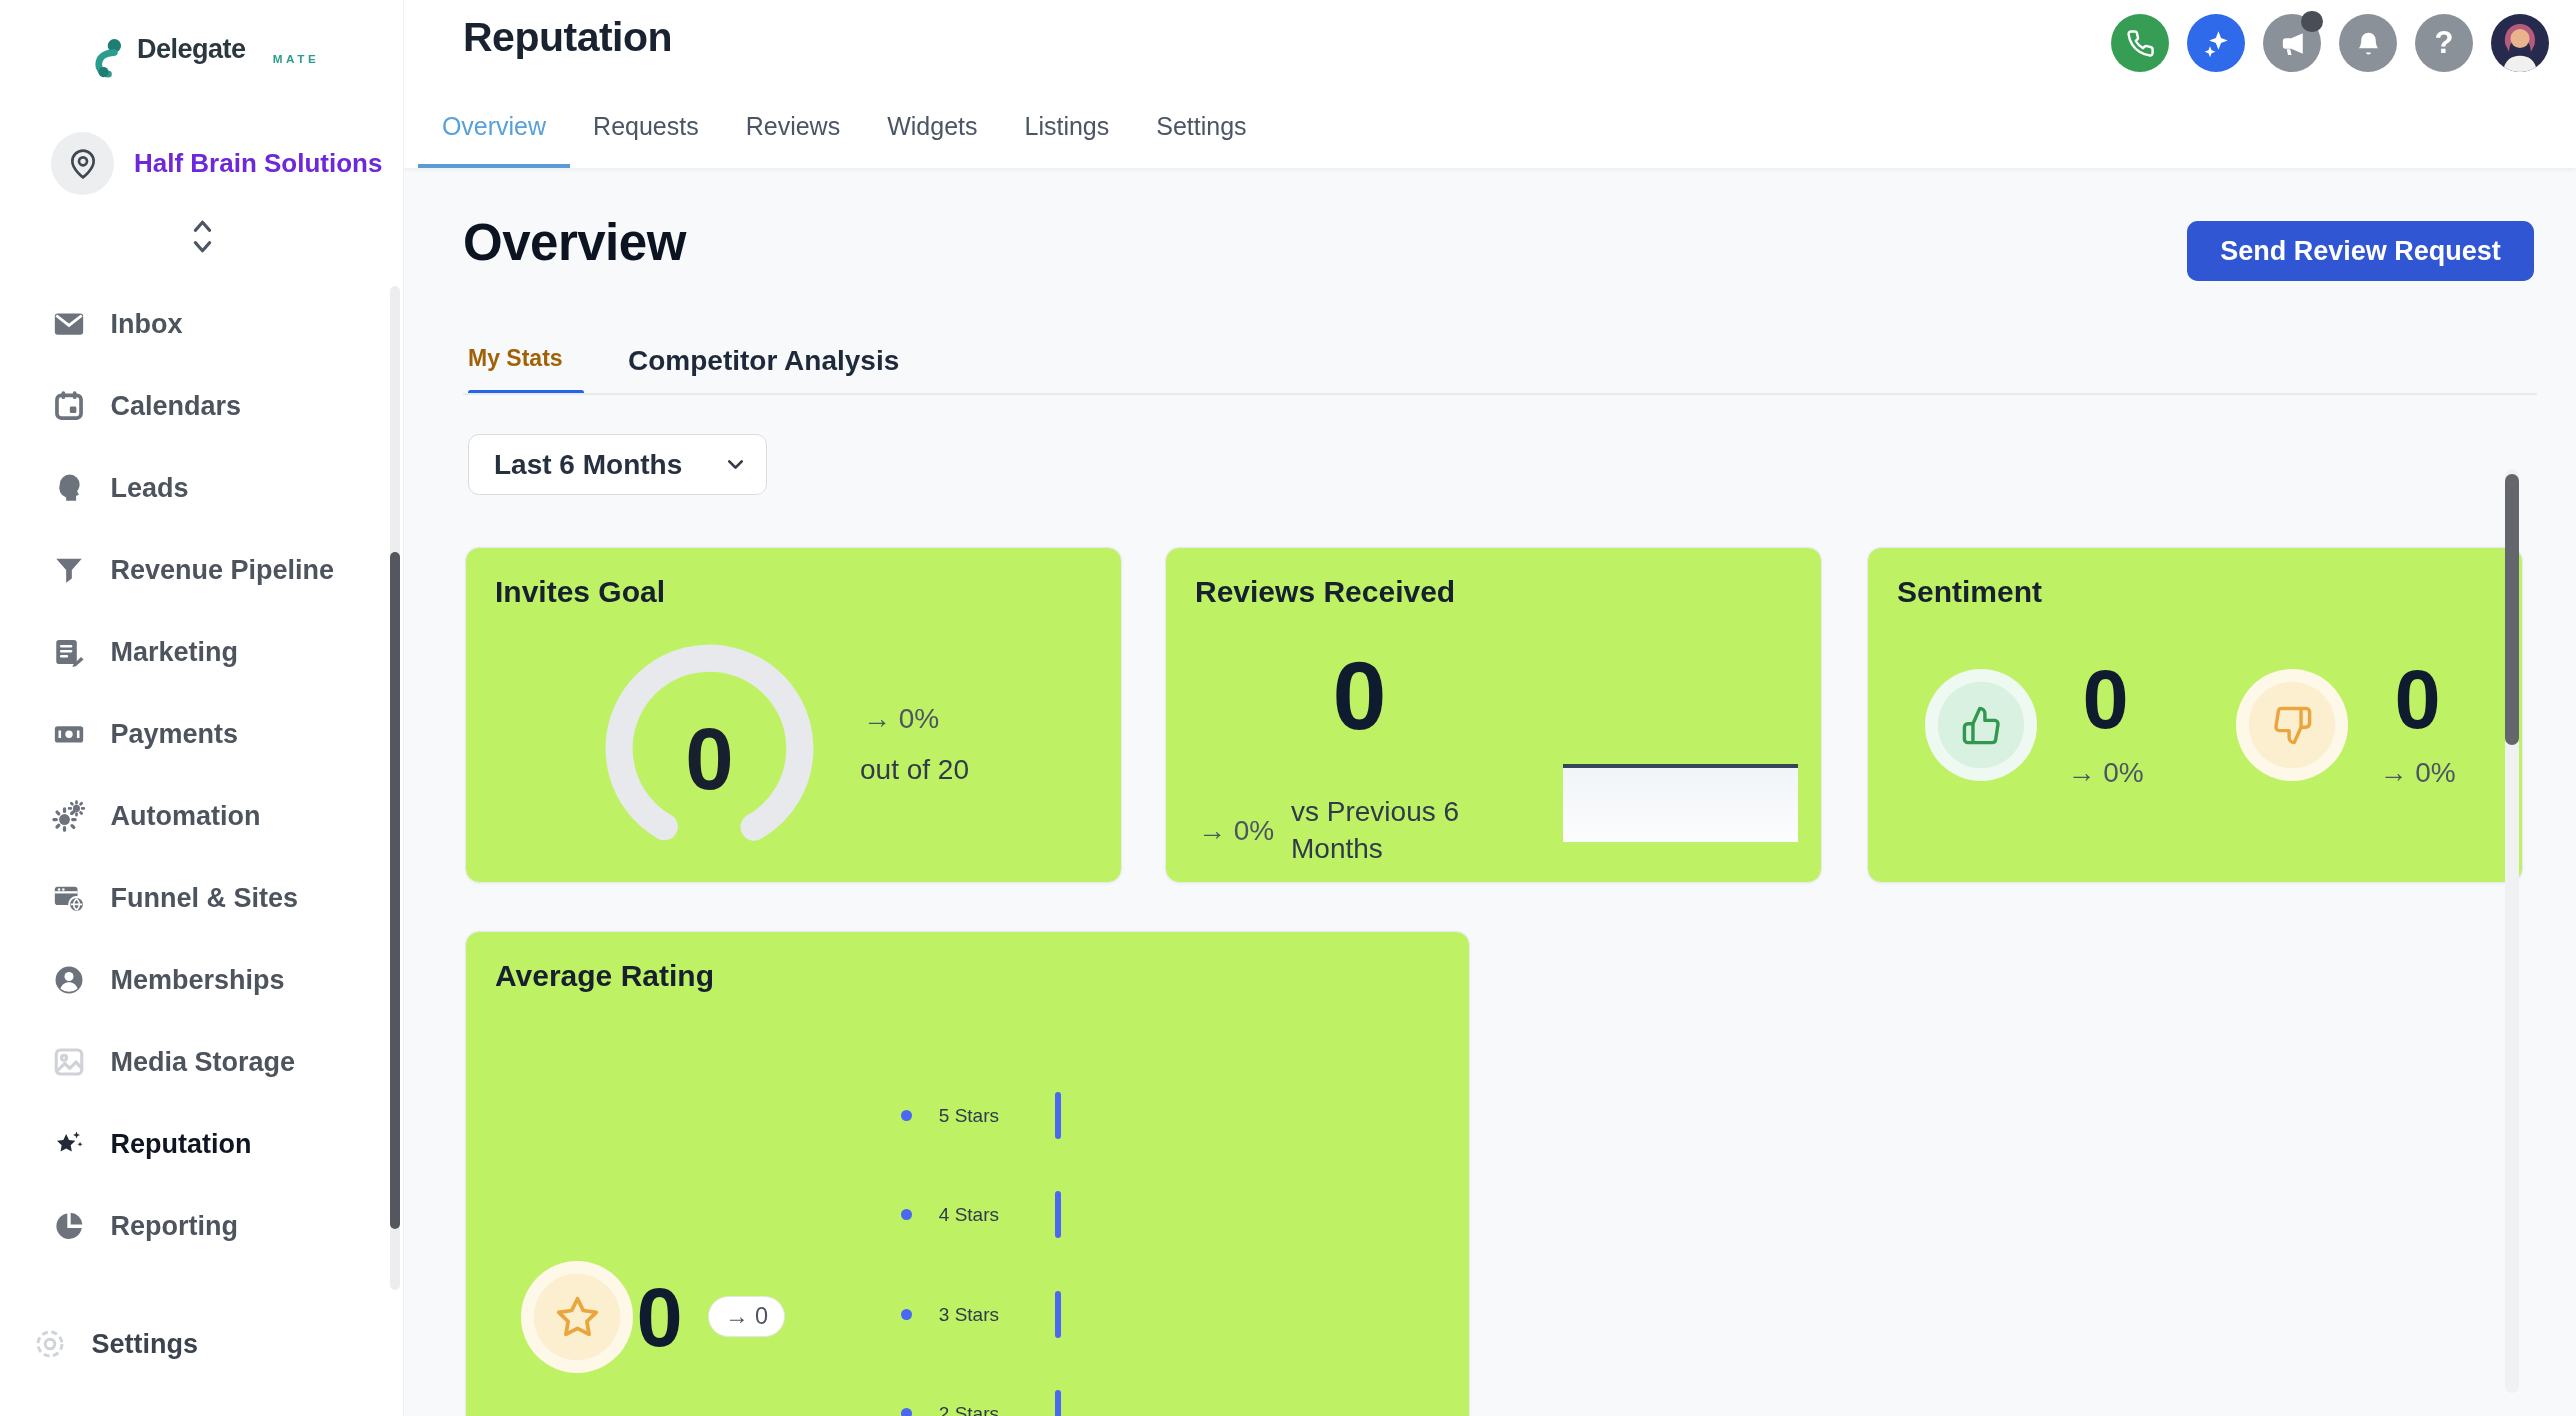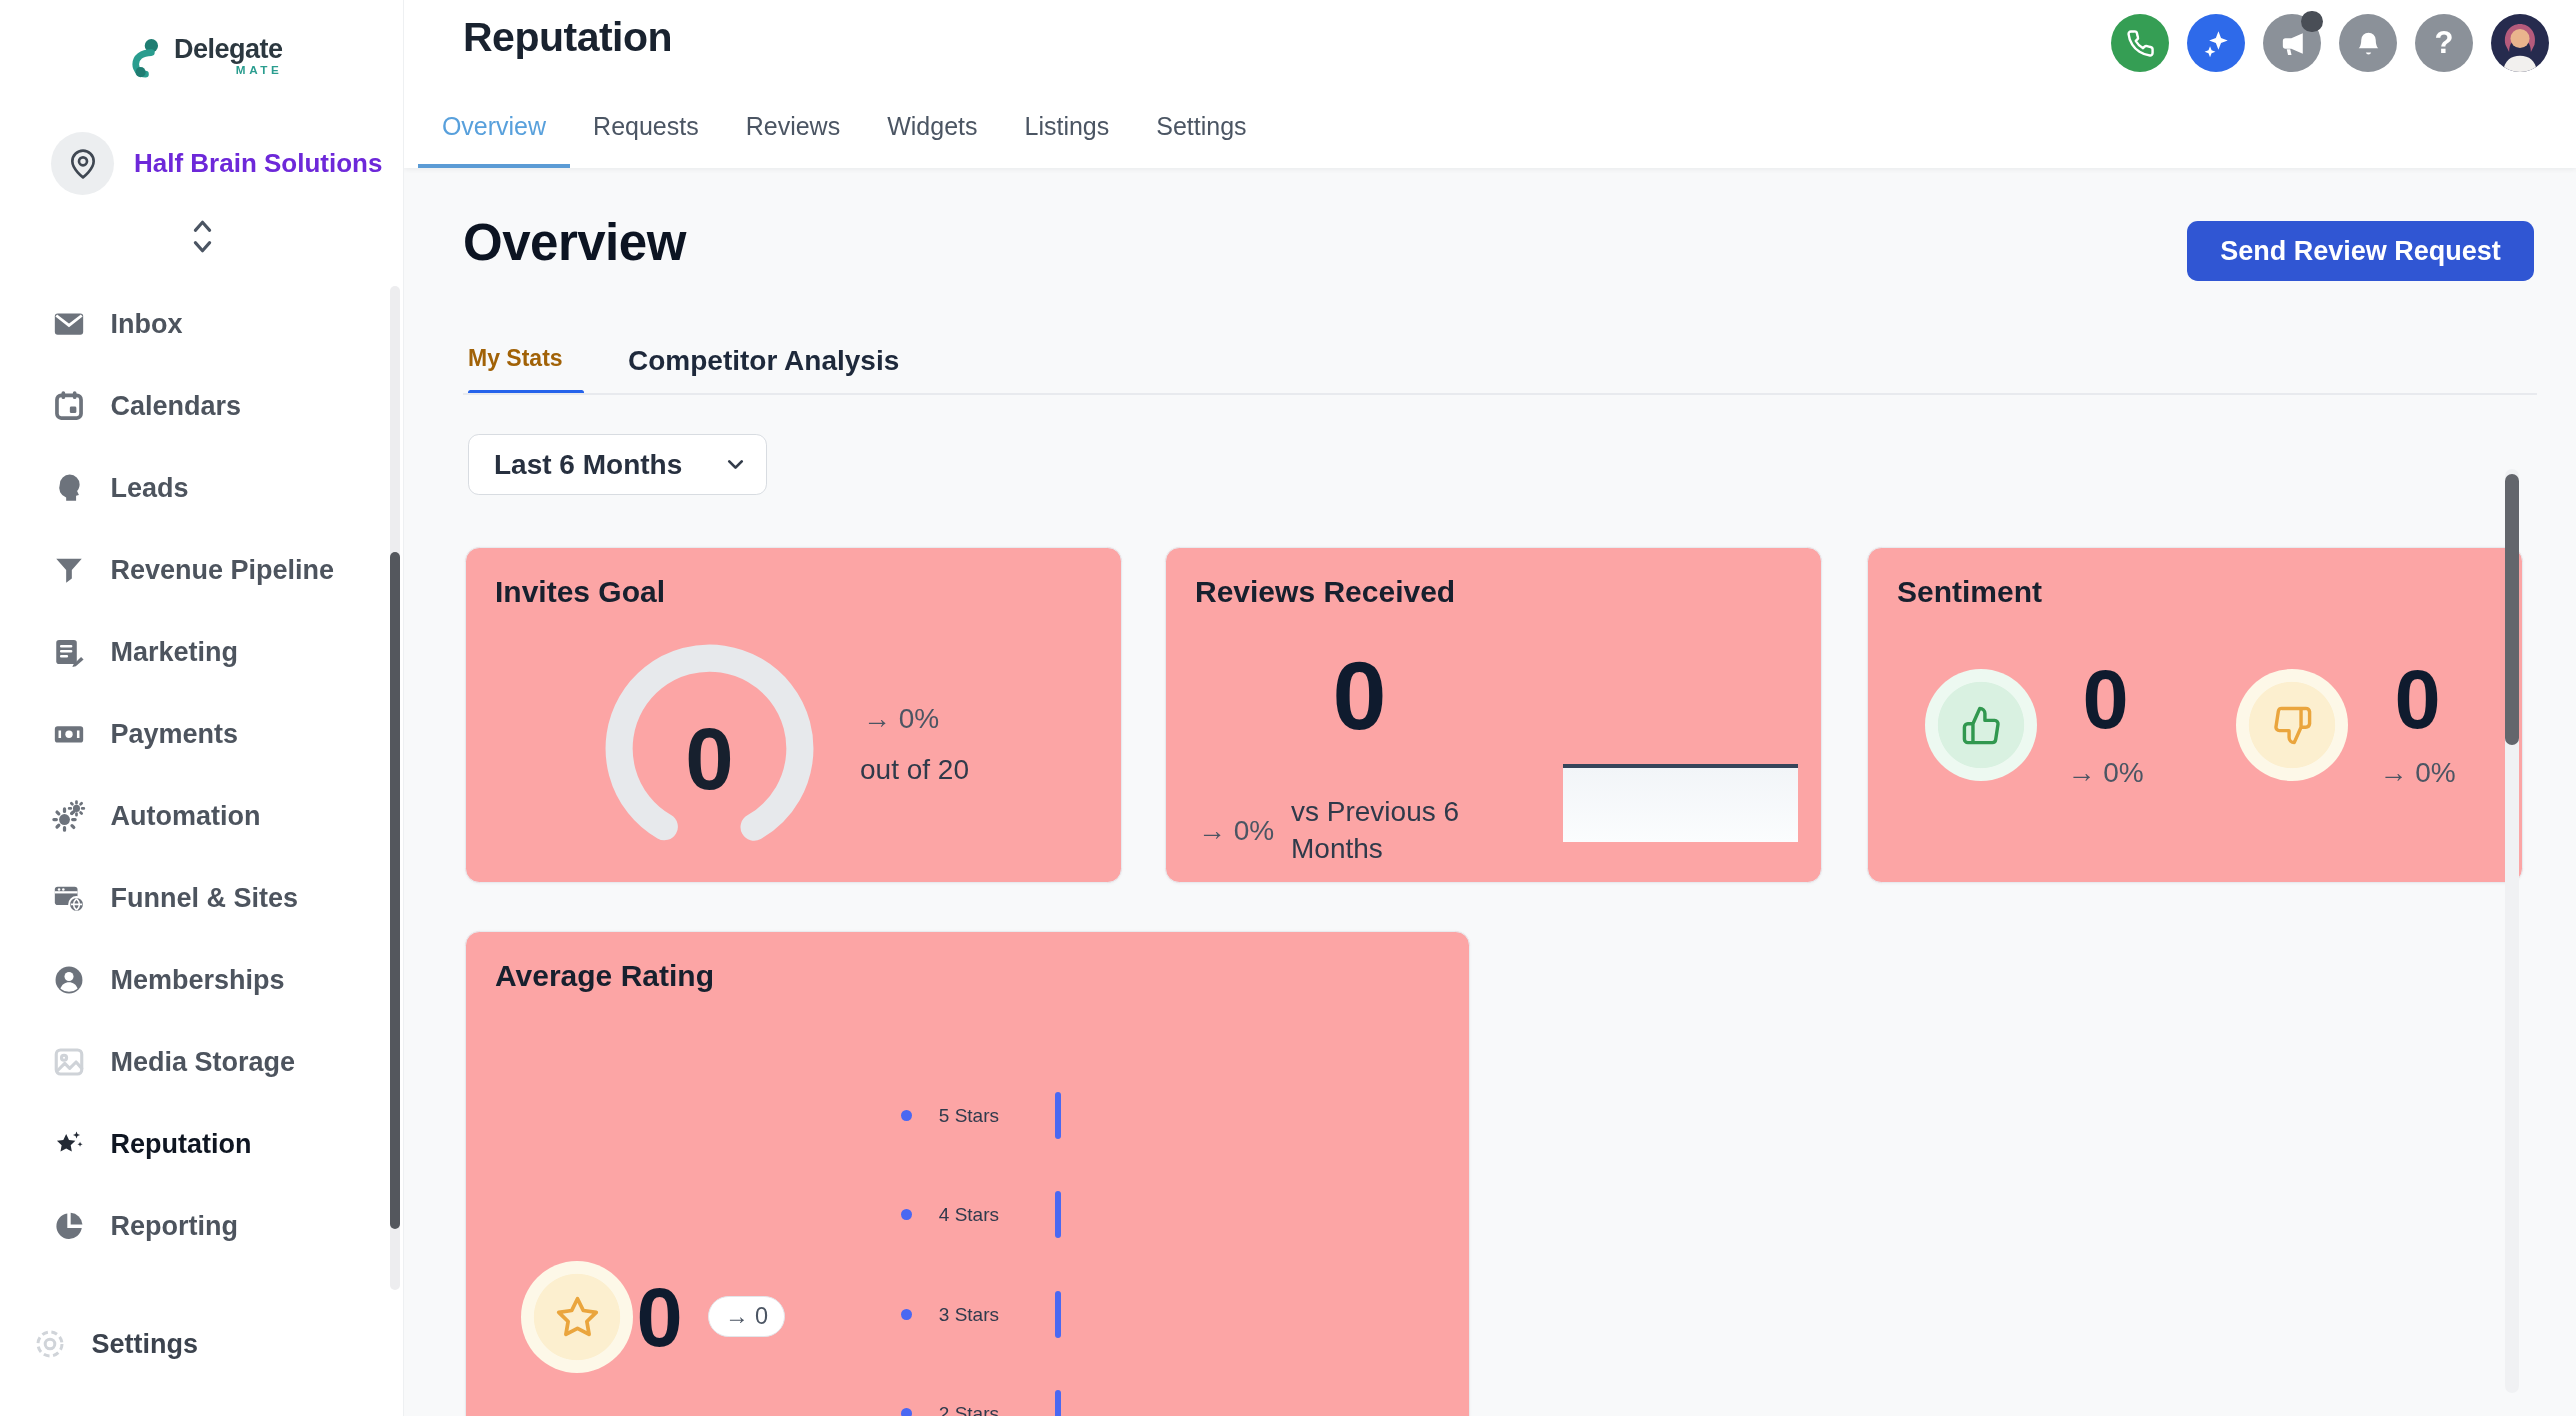--- a/index.html
+++ b/index.html
@@ -4,21 +4,21 @@
 <style>
   * { margin:0; padding:0; box-sizing:border-box; }
   html,body { width:2576px; height:1416px; overflow:hidden; background:#fff;
     font-family:"Liberation Sans","DejaVu Sans",sans-serif; color:#1f2937; }
 
   
   .sidebar { position:absolute; left:0; top:0; width:404px; height:1416px; background:#fff;
     border-right:0.9px solid #eef0f2; z-index:5; }
   .logo { position:absolute; left:0; top:34px; width:404px; display:flex; justify-content:center; }
   .logo-inner { display:flex; align-items:flex-start; gap:5.4px; }
-  .logo-textwrap { display:flex; flex-direction:column; align-items:flex-end; }
+  .logo-textwrap { display:flex; flex-direction:row; align-items:flex-end;gap:27px; }
   .logo-name { font-size:27px; font-weight:800; color:#2c3840; letter-spacing:-0.5px; line-height:31px; }
   .logo-sub { font-size:11.7px; font-weight:700; color:#2a9d8f; letter-spacing:3.6px; margin-top:-1.8px; }
   .account { position:absolute; top:132px; left:51px; display:flex; align-items:center; gap:20px; cursor:pointer; }
   .account-avatar { width:63px; height:63px; border-radius:50%; background:#eceef0;
     display:flex; align-items:center; justify-content:center; flex:none; }
   .account-name { font-size:26px; font-weight:700; color:#6d28d9; }
   .expander { position:absolute; top:213px; left:0; width:404px; display:flex; justify-content:center; cursor:pointer; }
 
   .nav { position:absolute; top:283px; left:0; width:404px; }
   .nav-item { height:82px; display:flex; align-items:center; padding-left:51px; gap:23.5px; cursor:pointer; }
@@ -62,21 +62,21 @@
     font-family:"Liberation Sans","DejaVu Sans",sans-serif; }
   .subtab-mystats { position:absolute; left:64px; top:177px; font-size:23px; font-weight:700; color:#a16207; cursor:pointer; }
   .subtab-comp { position:absolute; left:224px; top:177px; font-size:28px; font-weight:600; color:#1e293b; cursor:pointer; }
   .subtab-underline { position:absolute; left:64px; top:222px; width:116px; height:5.4px; border-radius:2.7px; background:#2563eb; }
   .subtab-divider { position:absolute; left:59px; top:225px; width:2074px; height:1.8px; background:#e8eaee; }
   .filter { position:absolute; left:64px; top:266px; width:299px; height:61px; background:#fff;
     border:1.8px solid #d8dce1; border-radius:10.8px; display:flex; align-items:center;
     justify-content:space-between; padding:0 18px 0 25px; font-size:28px; font-weight:700;
     color:#27303f; cursor:pointer; }
 
-  .card { position:absolute; background:#fca5a5; border:1.8px solid #e8eaee; border-radius:14.4px;
+  .card { position:absolute; background:#bef264; border:1.8px solid #e8eaee; border-radius:14.4px;
     box-shadow:0 0.9px 2.7px rgba(16,24,40,.04); }
   #card-invites  { left:61px;   top:379px; width:657px; height:336px; }
   #card-reviews  { left:761px;  top:379px; width:657px; height:336px; }
   #card-sentiment{ left:1463px; top:379px; width:656px; height:336px; }
   #card-rating   { left:61px;   top:763px; width:1005px; height:653px; }
   .card-title { position:absolute; left:29px; top:27px; font-size:30px; font-weight:600; color:#17202e; }
 
   
   .gauge-svg { position:absolute; left:126px; top:83px; }
   .gauge-value { position:absolute; left:126px; top:83px; width:235px; height:235px;

